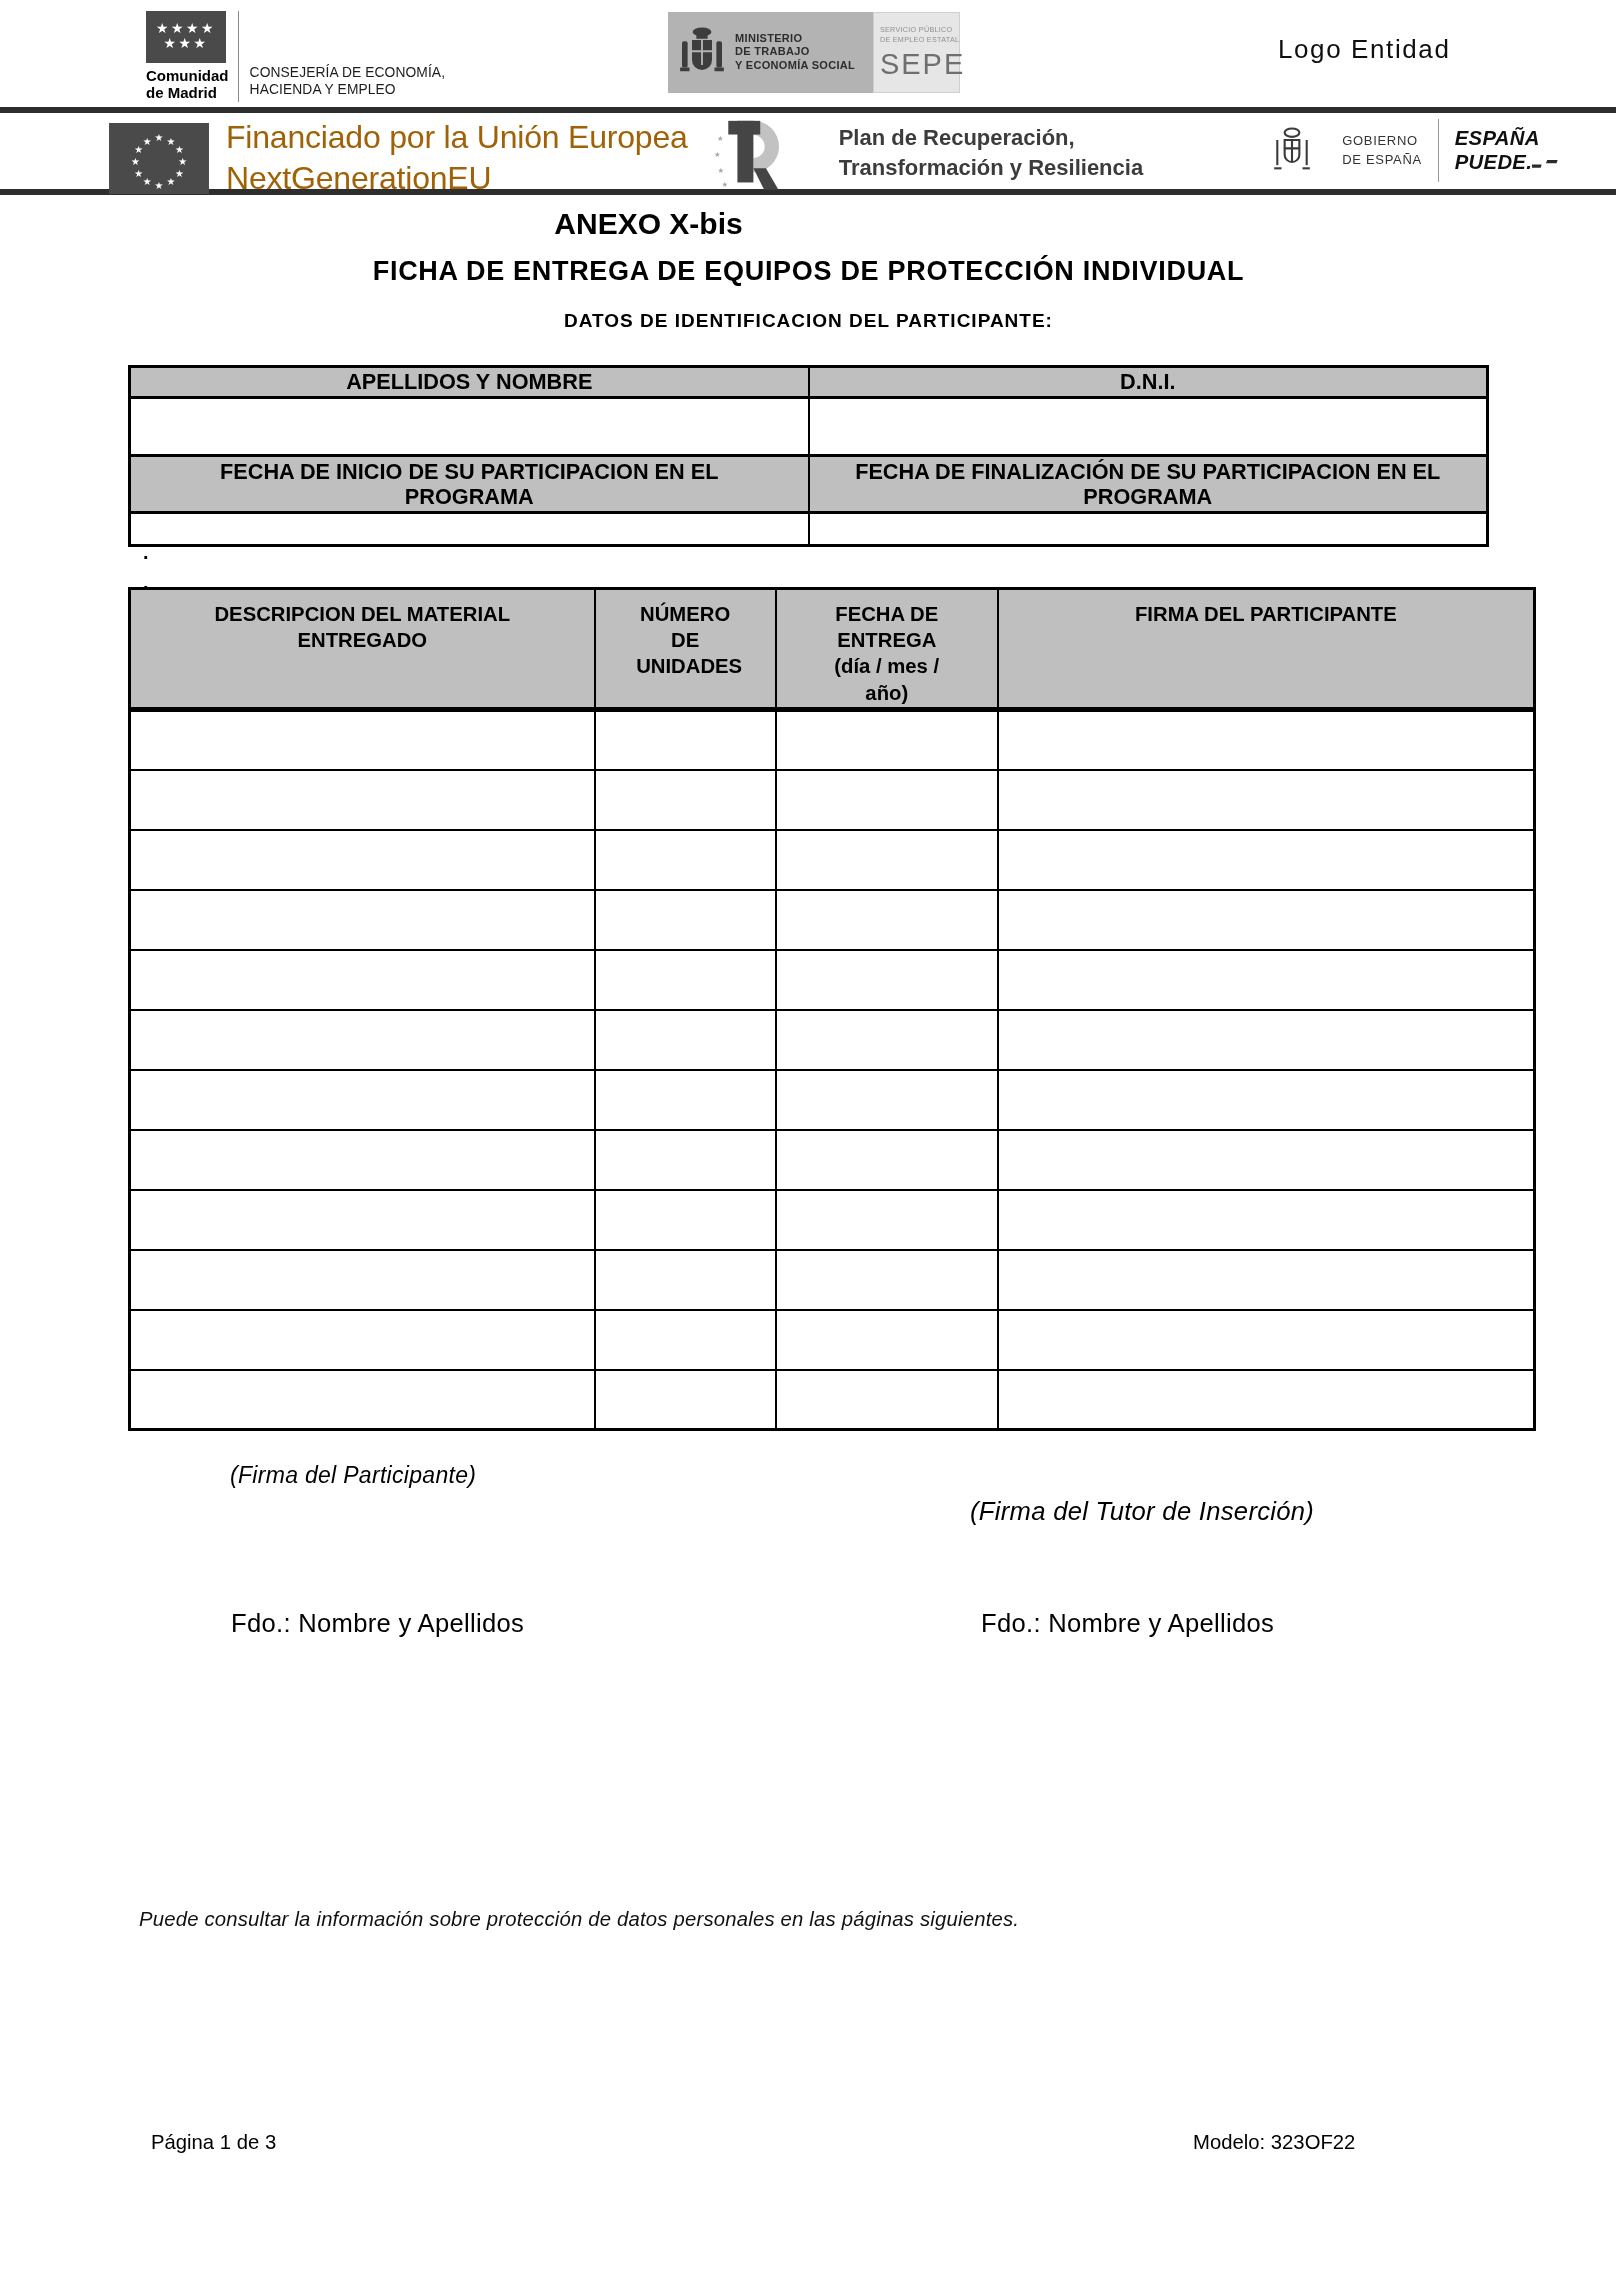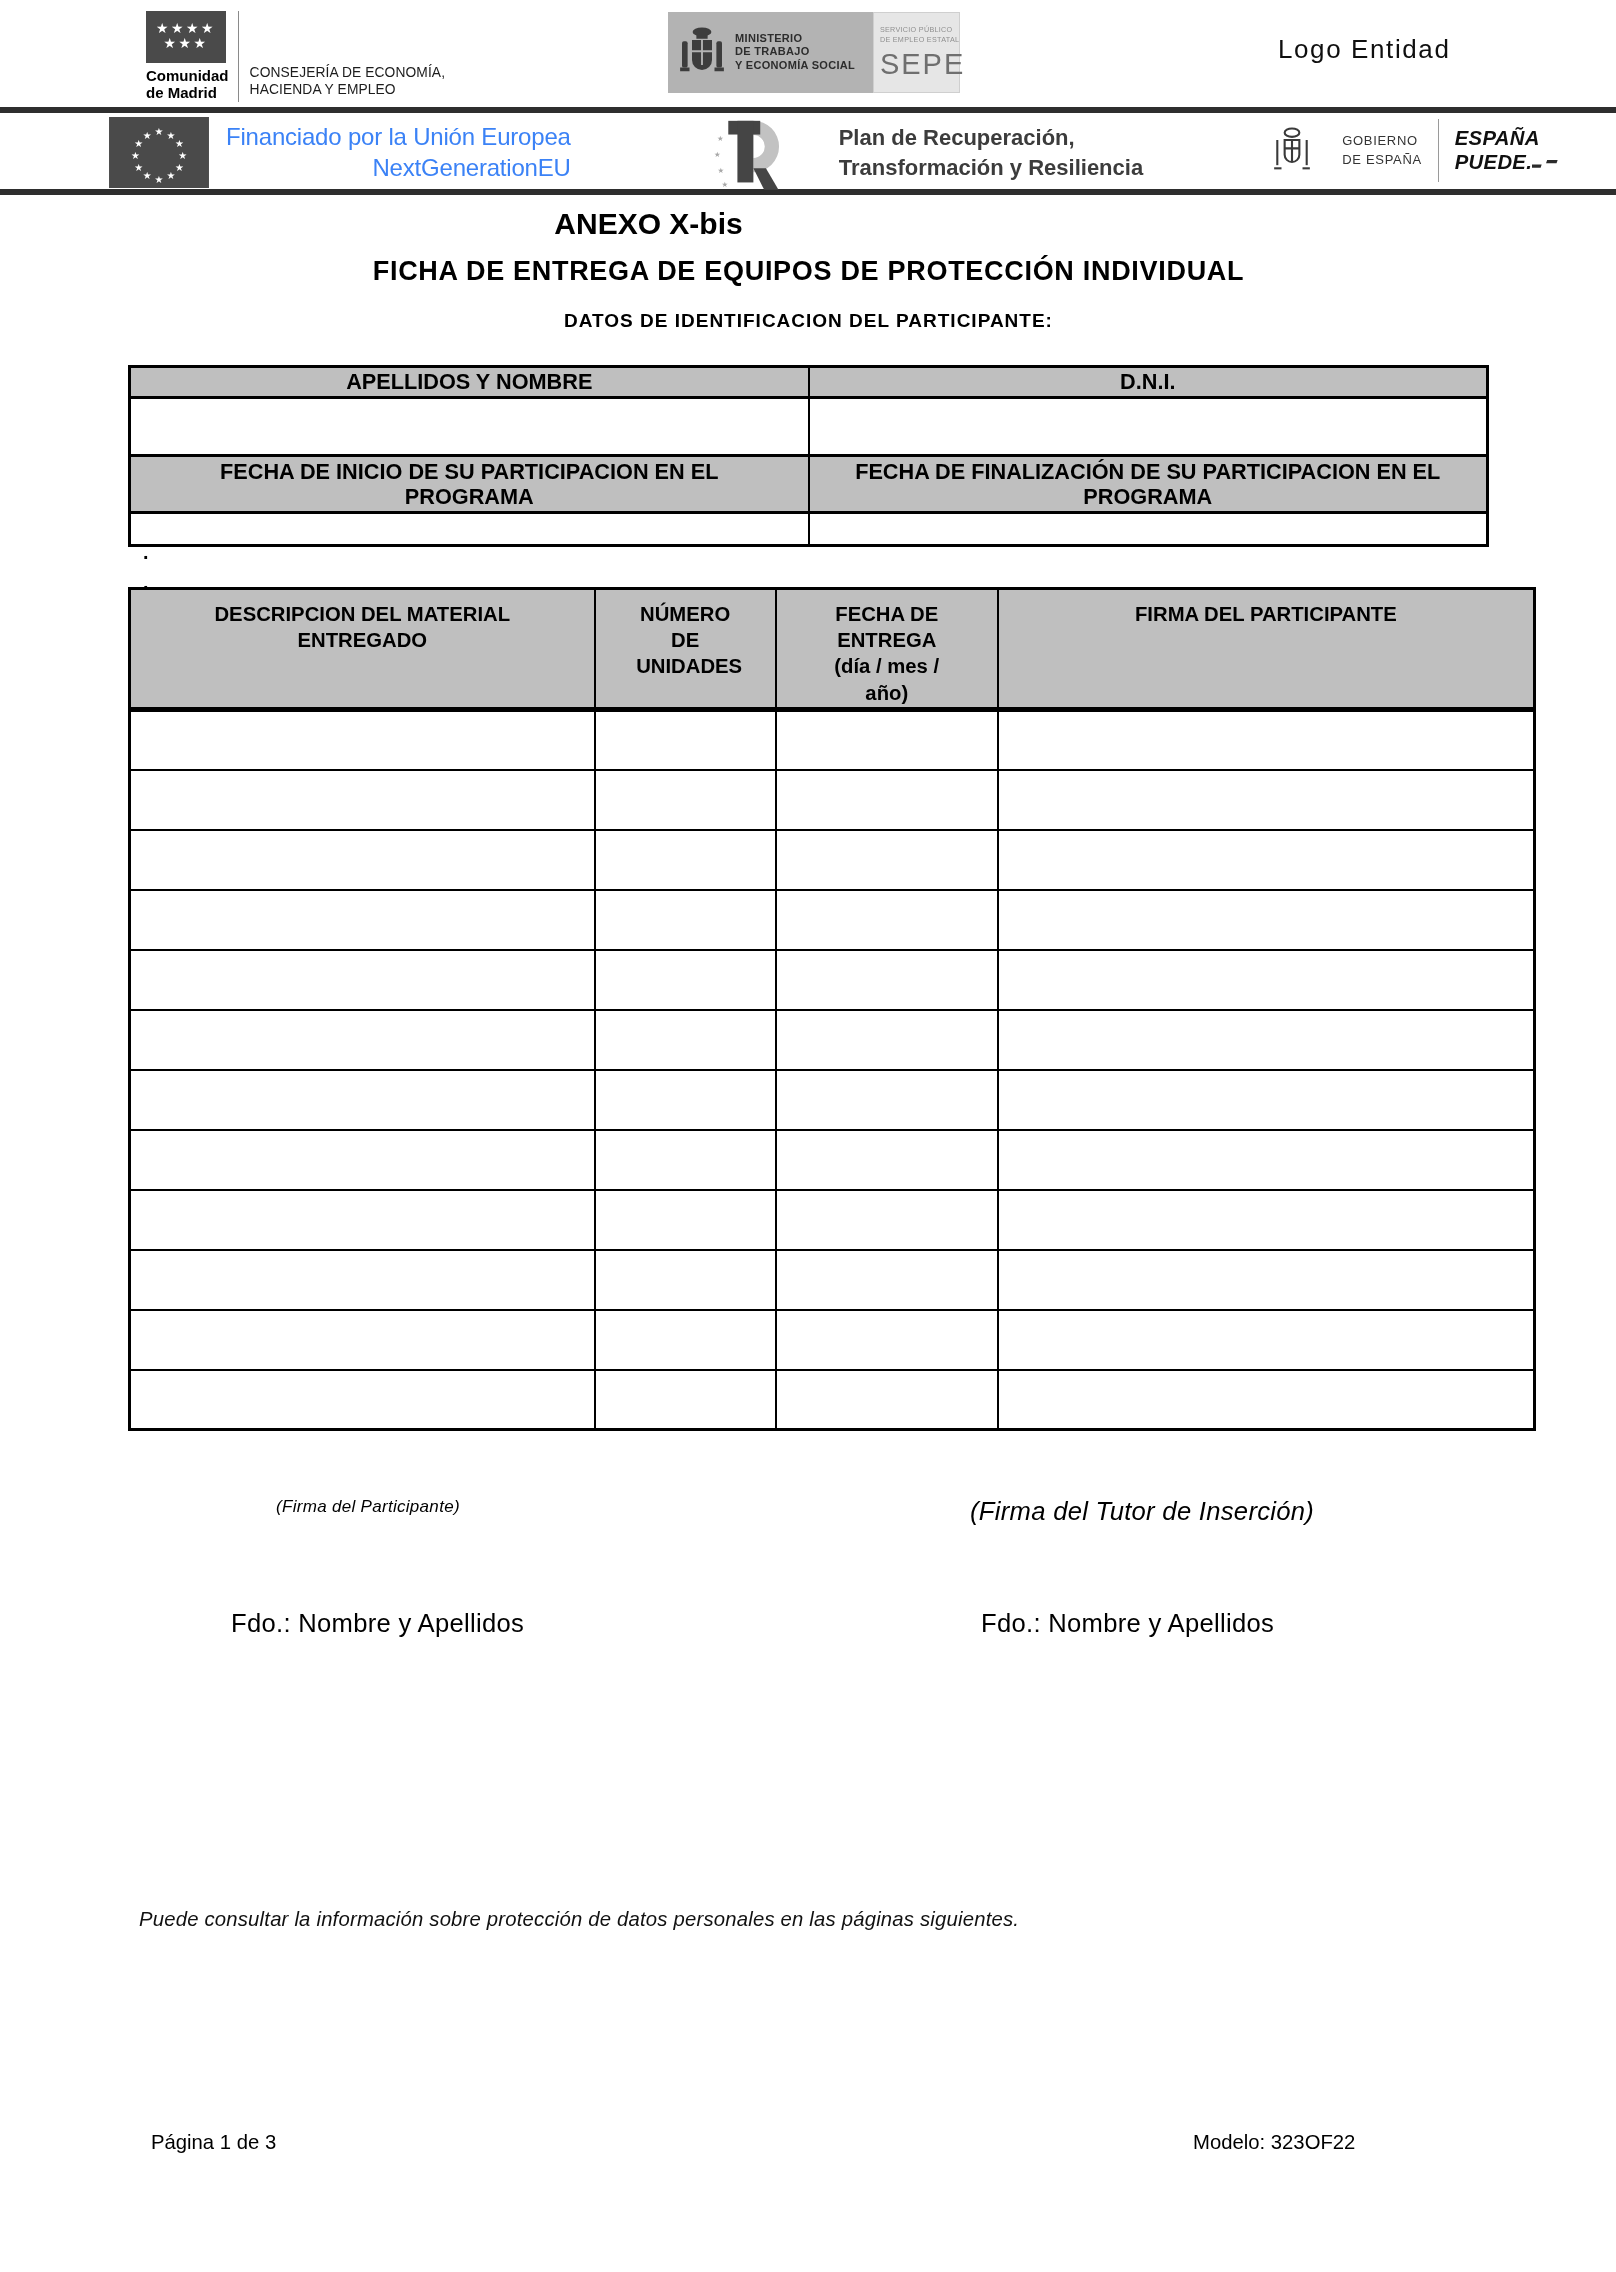--- a/index.html
+++ b/index.html
@@ -33,21 +33,21 @@
     justify-content:center;padding:5.2px 5.9px;}
   .sepe-small{font-size:7.2px;color:#8f8f8f;line-height:1.35;letter-spacing:0.3px;white-space:nowrap;}
   .sepe-big{font-size:29px;color:#6f6f6f;letter-spacing:2px;margin-top:5.2px;line-height:1;}
 
   .logo-entidad{position:absolute;left:1278px;top:34px;font-size:26px;letter-spacing:1.6px;color:#0f0f0f;}
 
   
   .banner{position:absolute;left:0;top:107px;width:1617px;height:88px;
     border-top:6.6px solid var(--rule-color);border-bottom:6.6px solid var(--rule-color);}
   .eu-block{position:absolute;left:109px;top:3.9px;display:flex;align-items:center;gap:17px;}
-  .eu-text{font-size:24px;color:#3b82f6;line-height:1.3;letter-spacing:-0.2px;text-align:right;}
+  .eu-text{font-size:32px;color:#a16207;line-height:1.3;letter-spacing:-0.2px;}
   .plan-block{position:absolute;left:710px;top:1.3px;display:flex;align-items:center;gap:15.7px;}
   .plan-text{font-size:22px;font-weight:bold;color:#3c3c3c;line-height:1.35;}
   .gob-block{position:absolute;left:1271px;top:2.6px;display:flex;align-items:center;gap:9.2px;height:70px;}
   .gob-text{font-size:13px;color:#343434;line-height:1.4;letter-spacing:0.7px;margin-left:20px;}
   .gob-div{width:1.3px;height:63px;background:#9a9a9a;margin:0 6.6px;}
   .espana-text{font-size:20.3px;font-weight:bold;font-style:italic;color:#101010;line-height:1.15;letter-spacing:0.3px;}
 
   
   .t-anexo{position:absolute;left:0;top:207px;width:1297px;text-align:center;font-size:30px;font-weight:bold;}
   .t-ficha{position:absolute;left:0;top:256px;width:1617px;text-align:center;font-size:27px;font-weight:bold;letter-spacing:0.7px;}
@@ -67,21 +67,21 @@
   #epi-table th{background:var(--header-bg);font-size:20.3px;font-weight:bold;text-align:center;
     vertical-align:top;padding-top:10.5px;border:2px solid #000;border-bottom-width:5.2px;}
   #epi-table td{border:2px solid #000;border-top-width:2.6px;border-bottom-width:2.6px;}
   #epi-table thead tr{height:102px;}
   #epi-table tbody tr{height:60px;}
   .eh-inner{margin:0 auto;line-height:1.3;}
   .eh-c1{max-width:328px;} .eh-c2{max-width:98px;} .eh-c3{max-width:118px;} .eh-c4{max-width:499px;}
   .col-desc{width:33.1%;} .col-num{width:12.9%;} .col-fecha{width:15.8%;} .col-firma{width:38.2%;}
 
   
-  .sig-cap-left{position:absolute;left:230px;top:1497px;font-size:17px;font-style:italic;letter-spacing:0.3px;margin-left:46px;}
+  .sig-cap-left{position:absolute;left:230px;top:1462px;font-size:23px;font-style:italic;letter-spacing:0.3px;}
   .sig-cap-right{position:absolute;left:970px;top:1497px;font-size:25.6px;font-style:italic;letter-spacing:0.3px;}
   .sig-name-left{position:absolute;left:231px;top:1609px;font-size:25.6px;letter-spacing:0.3px;}
   .sig-name-right{position:absolute;left:981px;top:1609px;font-size:25.6px;letter-spacing:0.3px;}
   .note{position:absolute;left:139px;top:1908px;font-size:20.3px;font-style:italic;letter-spacing:0.2px;color:#111;}
   .foot-left{position:absolute;left:151px;top:2131px;font-size:20.3px;}
   .foot-right{position:absolute;left:1193px;top:2131px;font-size:20.3px;}
 </style>
 </head>
 <body>
 

